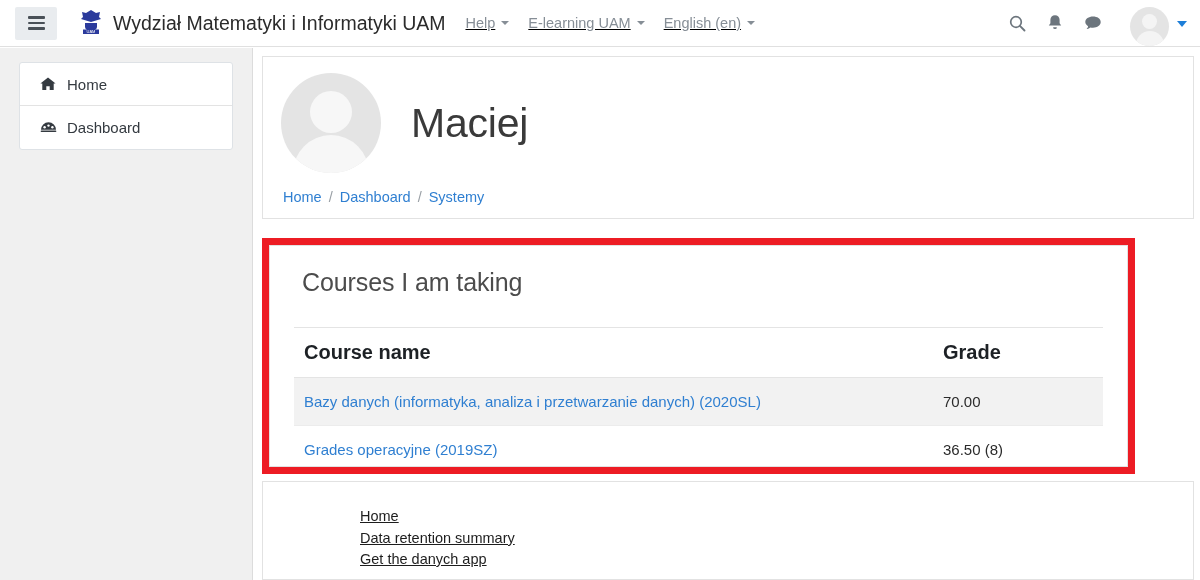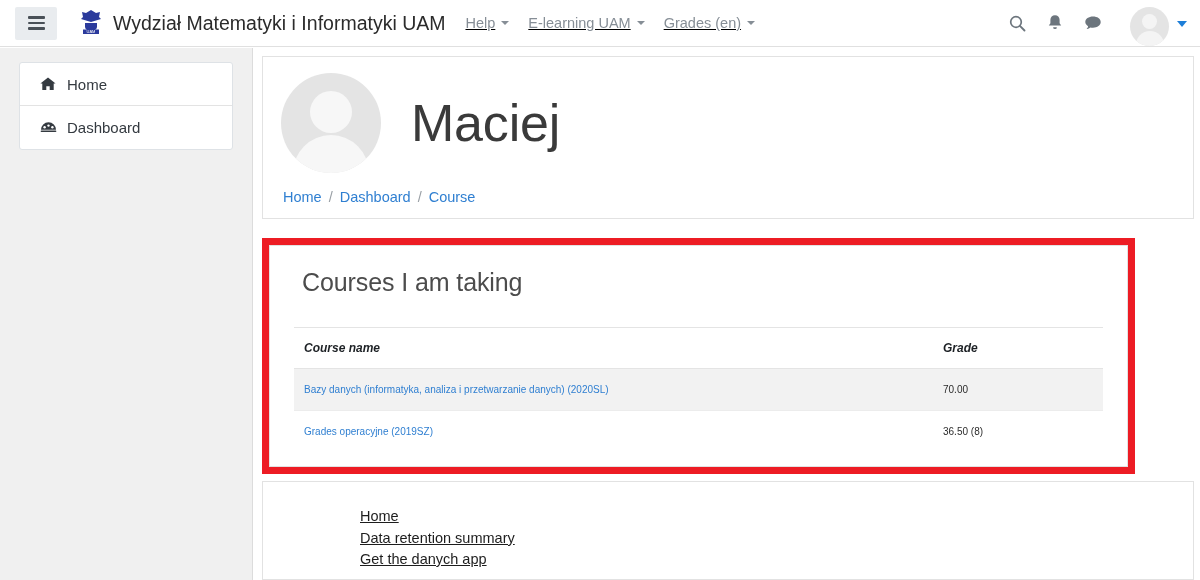--- a/index.html
+++ b/index.html
@@ -131,21 +131,21 @@
   .avatar-lg .head {
     position: absolute; width: 42px; height: 42px; border-radius: 50%;
     background: #f7f7f7; left: 29px; top: 18px;
   }
   .avatar-lg .body {
     position: absolute; width: 76px; height: 54px;
     border-radius: 38px 38px 0 0; background: #f7f7f7;
     left: 12px; top: 62px;
   }
   .profile-name {
-    font-size: 52px; font-weight: 400; color: #3a3a3a;
+    font-size: 41px; font-weight: 400; color: #3a3a3a;
     margin-left: 30px; letter-spacing: -0.2px;
   }
   .breadcrumb {
     display: flex; align-items: center;
     padding: 16px 0 13px 20px;
     font-size: 14.5px;
   }
   .crumb { color: #2f7fd1; cursor: pointer; }
   .crumb-sep { color: #9aa0a6; margin: 0 7px; }
 
@@ -163,31 +163,30 @@
     padding: 18px 24px 0 24px;
   }
   .grades-title {
     font-size: 25px; font-weight: 400; color: #4c4c4c;
     padding: 4px 0 0 8px; letter-spacing: -0.1px;
   }
   table.grades {
     width: 100%; border-collapse: collapse; margin-top: 30px;
   }
   table.grades th {
-    text-align: left; font-size: 12px; font-weight: bold; color: #1d2125;
+    text-align: left; font-size: 20px; font-weight: bold; color: #1d2125;
     padding: 13px 10px 13px 10px;
     border-top: 1px solid #e4e4e4;
     border-bottom: 1px solid #e4e4e4;
-    font-style: italic;
   }
   table.grades th.grade-col, table.grades td.grade-col {
     width: 170px; text-align: left; padding-left: 10px;
   }
   table.grades td {
-    font-size: 10px; padding: 15px 10px 15px 10px;
+    font-size: 15px; padding: 15px 10px 15px 10px;
     color: #2b2b2b; border-bottom: 1px solid #ececec;
   }
   table.grades tr.shaded td { background: #f2f2f2; }
   table.grades tr:last-child td { border-bottom: none; }
   .course-link { color: #2f7fd1; cursor: pointer; }
 
   
   .footer-card {
     position: absolute; left: 262px; top: 481px;
     width: 932px; height: 99px;
@@ -227,21 +226,21 @@
   <div class="nav-links">
     <div class="nav-link">
       <span>Help</span>
       <i class="caret"></i>
     </div>
     <div class="nav-link">
       <span>E-learning UAM</span>
       <i class="caret"></i>
     </div>
     <div class="nav-link">
-      <span>Grades (en)</span>
+      <span>English (en)</span>
       <i class="caret"></i>
     </div>
   </div>
 
   <div class="nav-right">
     <div class="nav-icon">
       <svg width="17" height="17" viewBox="0 0 17 17">
         <circle cx="7" cy="7" r="5.3" fill="none" stroke="#6c757d" stroke-width="1.7"></circle>
         <line x1="10.9" y1="10.9" x2="15.5" y2="15.5" stroke="#6c757d" stroke-width="1.9" stroke-linecap="round"></line>
       </svg>
@@ -307,21 +306,21 @@
         <div class="body"></div>
       </div>
       <div class="profile-name">Maciej</div>
     </div>
 
     <div class="breadcrumb">
       <span class="crumb">Home</span>
       <span class="crumb-sep">/</span>
       <span class="crumb">Dashboard</span>
       <span class="crumb-sep">/</span>
-      <span class="crumb">Course</span>
+      <span class="crumb">Systemy</span>
     </div>
   </div>
 </div>
 
 <div class="highlight-wrap">
   <div class="grades-card">
 
     <div class="grades-title">Courses I am taking</div>
 
     <table class="grades">

